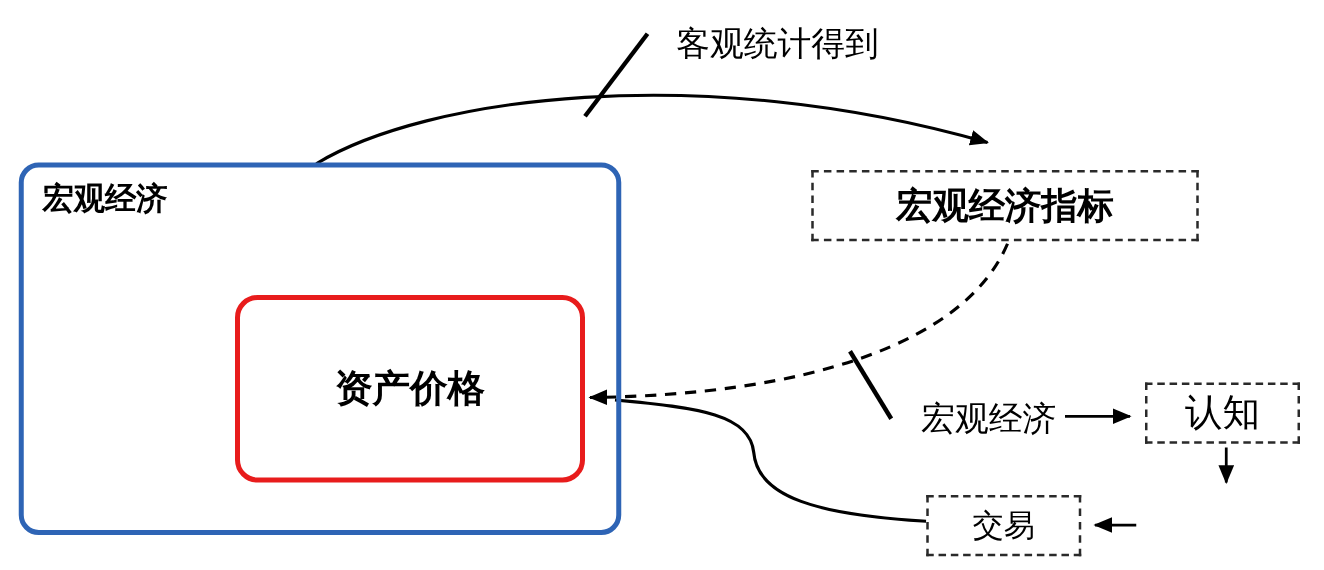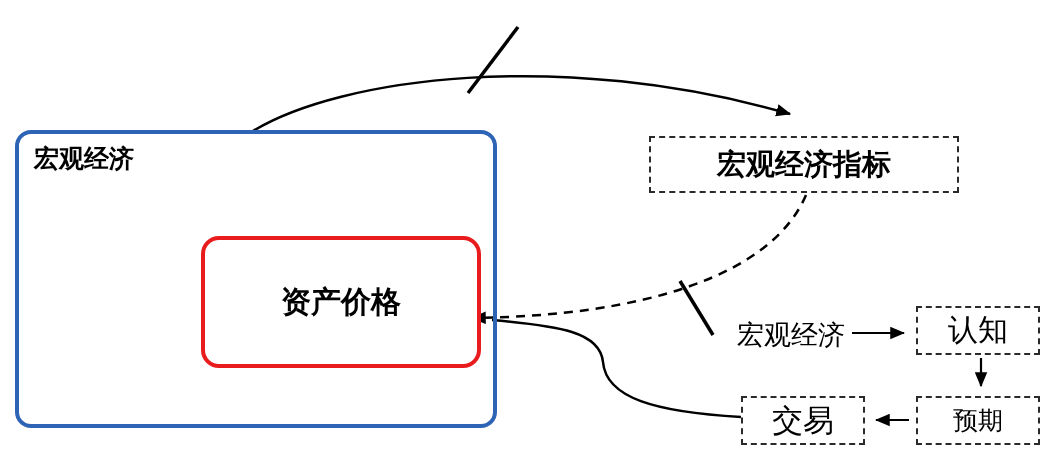--- a/index.html
+++ b/index.html
@@ -24,35 +24,35 @@
   #macro-box {
     left: 15px; top: 130px; width: 482px; height: 298px;
     border: 4px solid #2e64b5;
     border-radius: 16px;
   }
   #macro-label {
     position: absolute; left: 34px; top: 142px;
     font-size: 25px; font-weight: bold;
   }
   #asset-box {
-    left: 201px; top: 236px; width: 280px; height: 132px;
+    left: 188px; top: 236px; width: 280px; height: 150px;
     border: 4px solid #e81c1c;
     border-radius: 18px;
     font-size: 30px; font-weight: bold;
     background: #ffffff;
   }
   .dashed {
     border: 2px dashed #2a2a2a;
     background: #ffffff;
     align-items: center;
   }
   #indicator-box { left: 649px; top: 136px; width: 310px; height: 57px; font-size: 29px; font-weight: bold; }
   #cognition-box   { left: 916px; top: 306px; width: 124px; height: 49px; font-size: 30px; }
   #expectation-box { left: 916px; top: 396px; width: 124px; height: 49px; font-size: 25px; }
-  #trade-box       { left: 741px; top: 396px; width: 124px; height: 49px; font-size: 31px; }
+  #trade-box       { left: 741px; top: 396px; width: 124px; height: 49px; font-size: 25px; }
   .edge-label { position: absolute; font-size: 27px; white-space: nowrap; }
   #stats-label   { left: 541px; top: 17px; }
   #summary-label { left: 737px; top: 317px; }
 </style>
 </head>
 <body>
 
 <div id="canvas">
 
   <svg id="wires" viewBox="0 0 1059 456" xmlns="http://www.w3.org/2000/svg">
@@ -87,23 +87,21 @@
   </div>
 
   <div class="node dashed" id="indicator-box">
     <span>宏观经济指标</span>
   </div>
 
   <div class="node dashed" id="cognition-box">
     <span>认知</span>
   </div>
 
-  <div class="node dashed" id="expectation-box">
-    <span>预期</span>
-  </div>
 
   <div class="node dashed" id="trade-box">
     <span>交易</span>
   </div>
 
+  <div class="edge-label" id="stats-label">客观统计得到</div>
   <div class="edge-label" id="summary-label">宏观经济</div>
 
 </div>
 
 </body></html>

